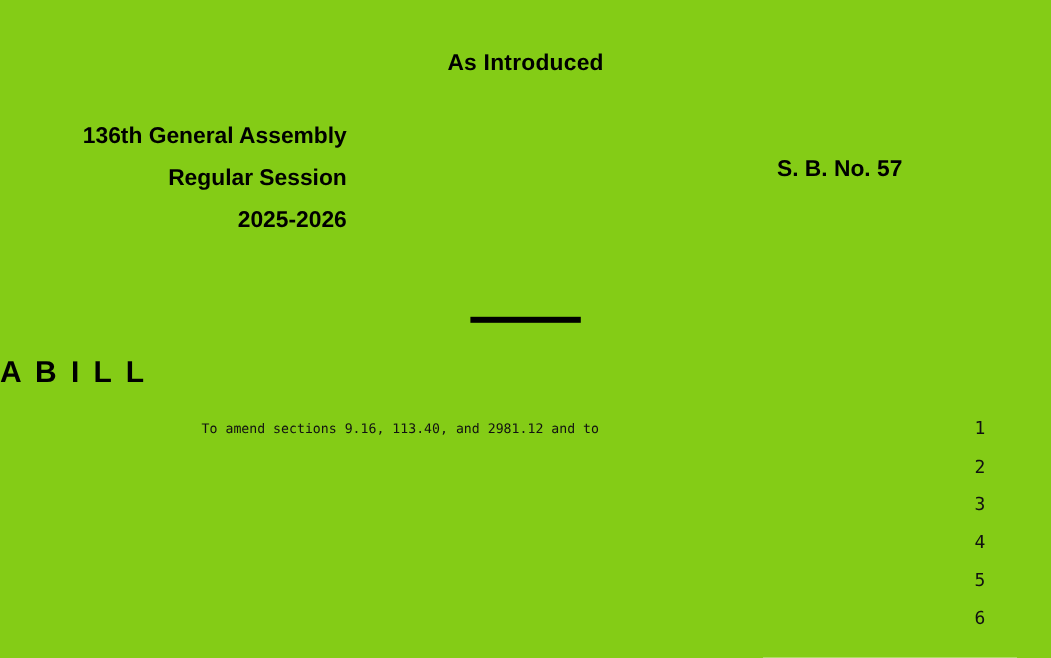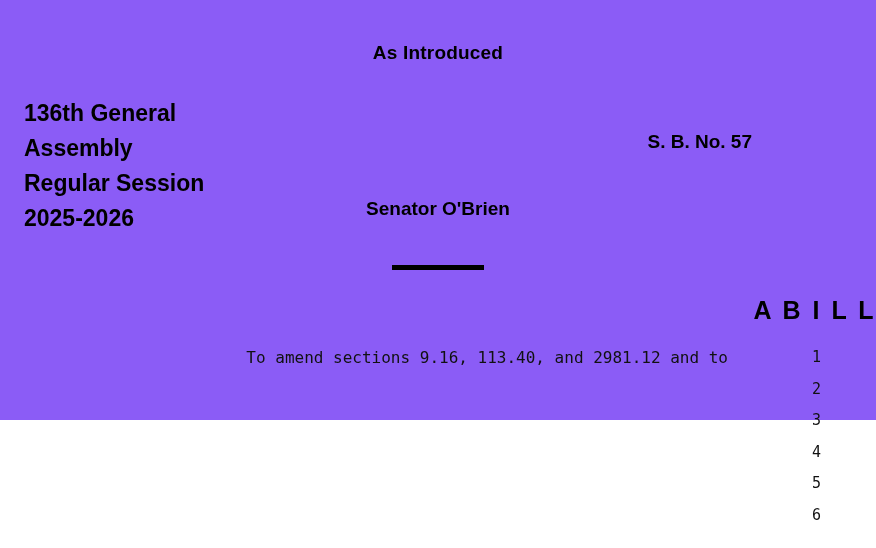--- a/index.html
+++ b/index.html
@@ -10,44 +10,44 @@
   body {
     width: 876px;
     height: 548px;
     overflow: hidden;
     font-family: "Liberation Sans", sans-serif;
     color: #000000;
   }
   .page {
     position: relative;
     width: 876px;
-    height: 420px;
-    background: #8b5cf6;
+    height: 548px;
+    background: #84cc16;
   }
 
   
   .as-introduced {
     position: absolute;
     top: 42px;
     left: 0;
     width: 876px;
     text-align: center;
     font-size: 19px;
     font-weight: bold;
     letter-spacing: 0.2px;
   }
 
   
   .assembly-block {
     position: absolute;
     top: 96px;
     left: 24px;
     width: 265px;
-    text-align: left;
-    font-size: 23px;
+    text-align: right;
+    font-size: 19px;
     font-weight: bold;
     line-height: 35px;
   }
 
   
   .bill-number {
     position: absolute;
     top: 131px;
     right: 124px;
     font-size: 19px;
@@ -80,21 +80,21 @@
     height: 5px;
     background: #000000;
   }
 
   
   .a-bill {
     position: absolute;
     top: 296px;
     left: 0;
     width: 876px;
-    text-align: right;
+    text-align: left;
     font-size: 25px;
     font-weight: bold;
     letter-spacing: 2.5px;
   }
 
   
   .body-block {
     position: absolute;
     top: 342px;
     left: 0;
@@ -103,25 +103,24 @@
   .bill-line {
     position: relative;
     height: 31.5px;
     line-height: 31.5px;
   }
   .line-text {
     position: absolute;
     left: 198px;
     width: 560px;
     font-family: "DejaVu Sans Mono", "Liberation Mono", monospace;
-    font-size: 16px;
+    font-size: 11px;
     letter-spacing: 0px;
     white-space: pre;
     color: #111111;
-    text-align: right;
   }
   .bill-line.first .line-text {
     left: 168px;
   }
   .line-number {
     position: absolute;
     left: 812px;
     width: 24px;
     text-align: left;
     font-family: "DejaVu Sans Mono", "Liberation Mono", monospace;
@@ -137,21 +136,20 @@
   <div class="as-introduced">As Introduced</div>
 
   <div class="assembly-block">
     <div>136th General Assembly</div>
     <div>Regular Session</div>
     <div>2025-2026</div>
   </div>
 
   <div class="bill-number">S. B. No. 57</div>
 
-  <div class="senator">Senator O'Brien</div>
 
   <div class="divider-wrap">
     <span class="divider"></span>
   </div>
 
   <div class="a-bill">A  B I L L</div>
 
   <div class="body-block">
 
     <div class="bill-line first">

